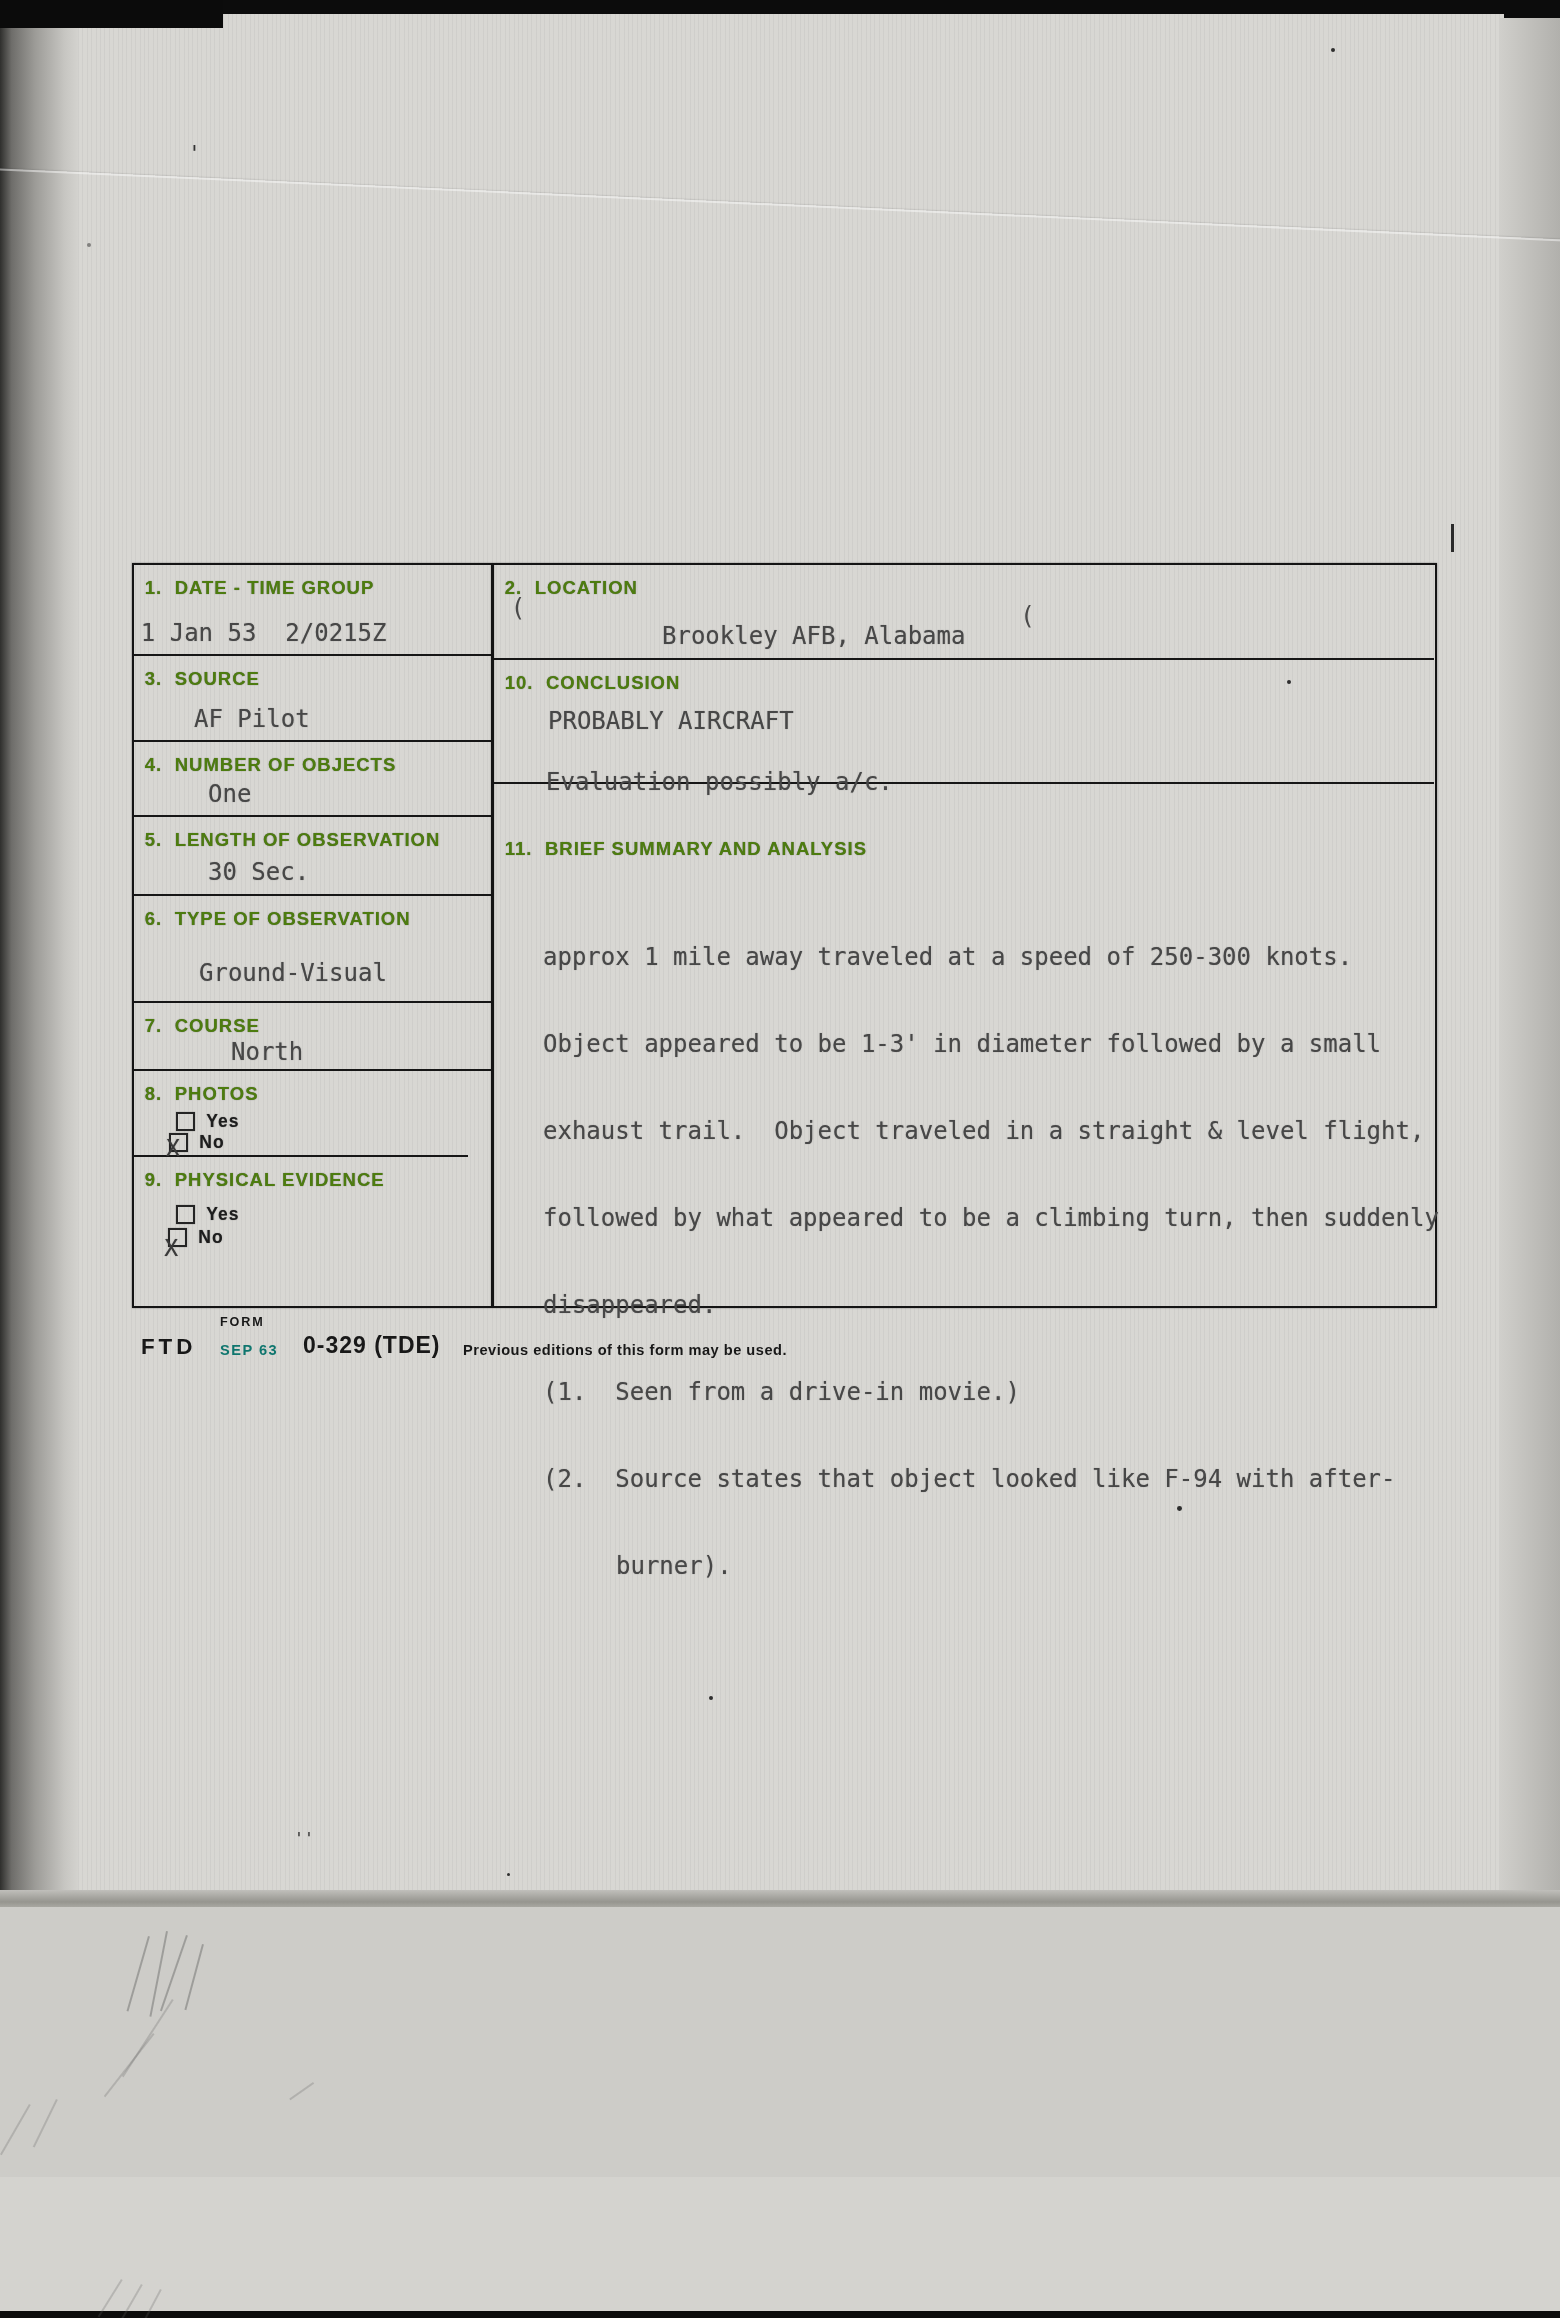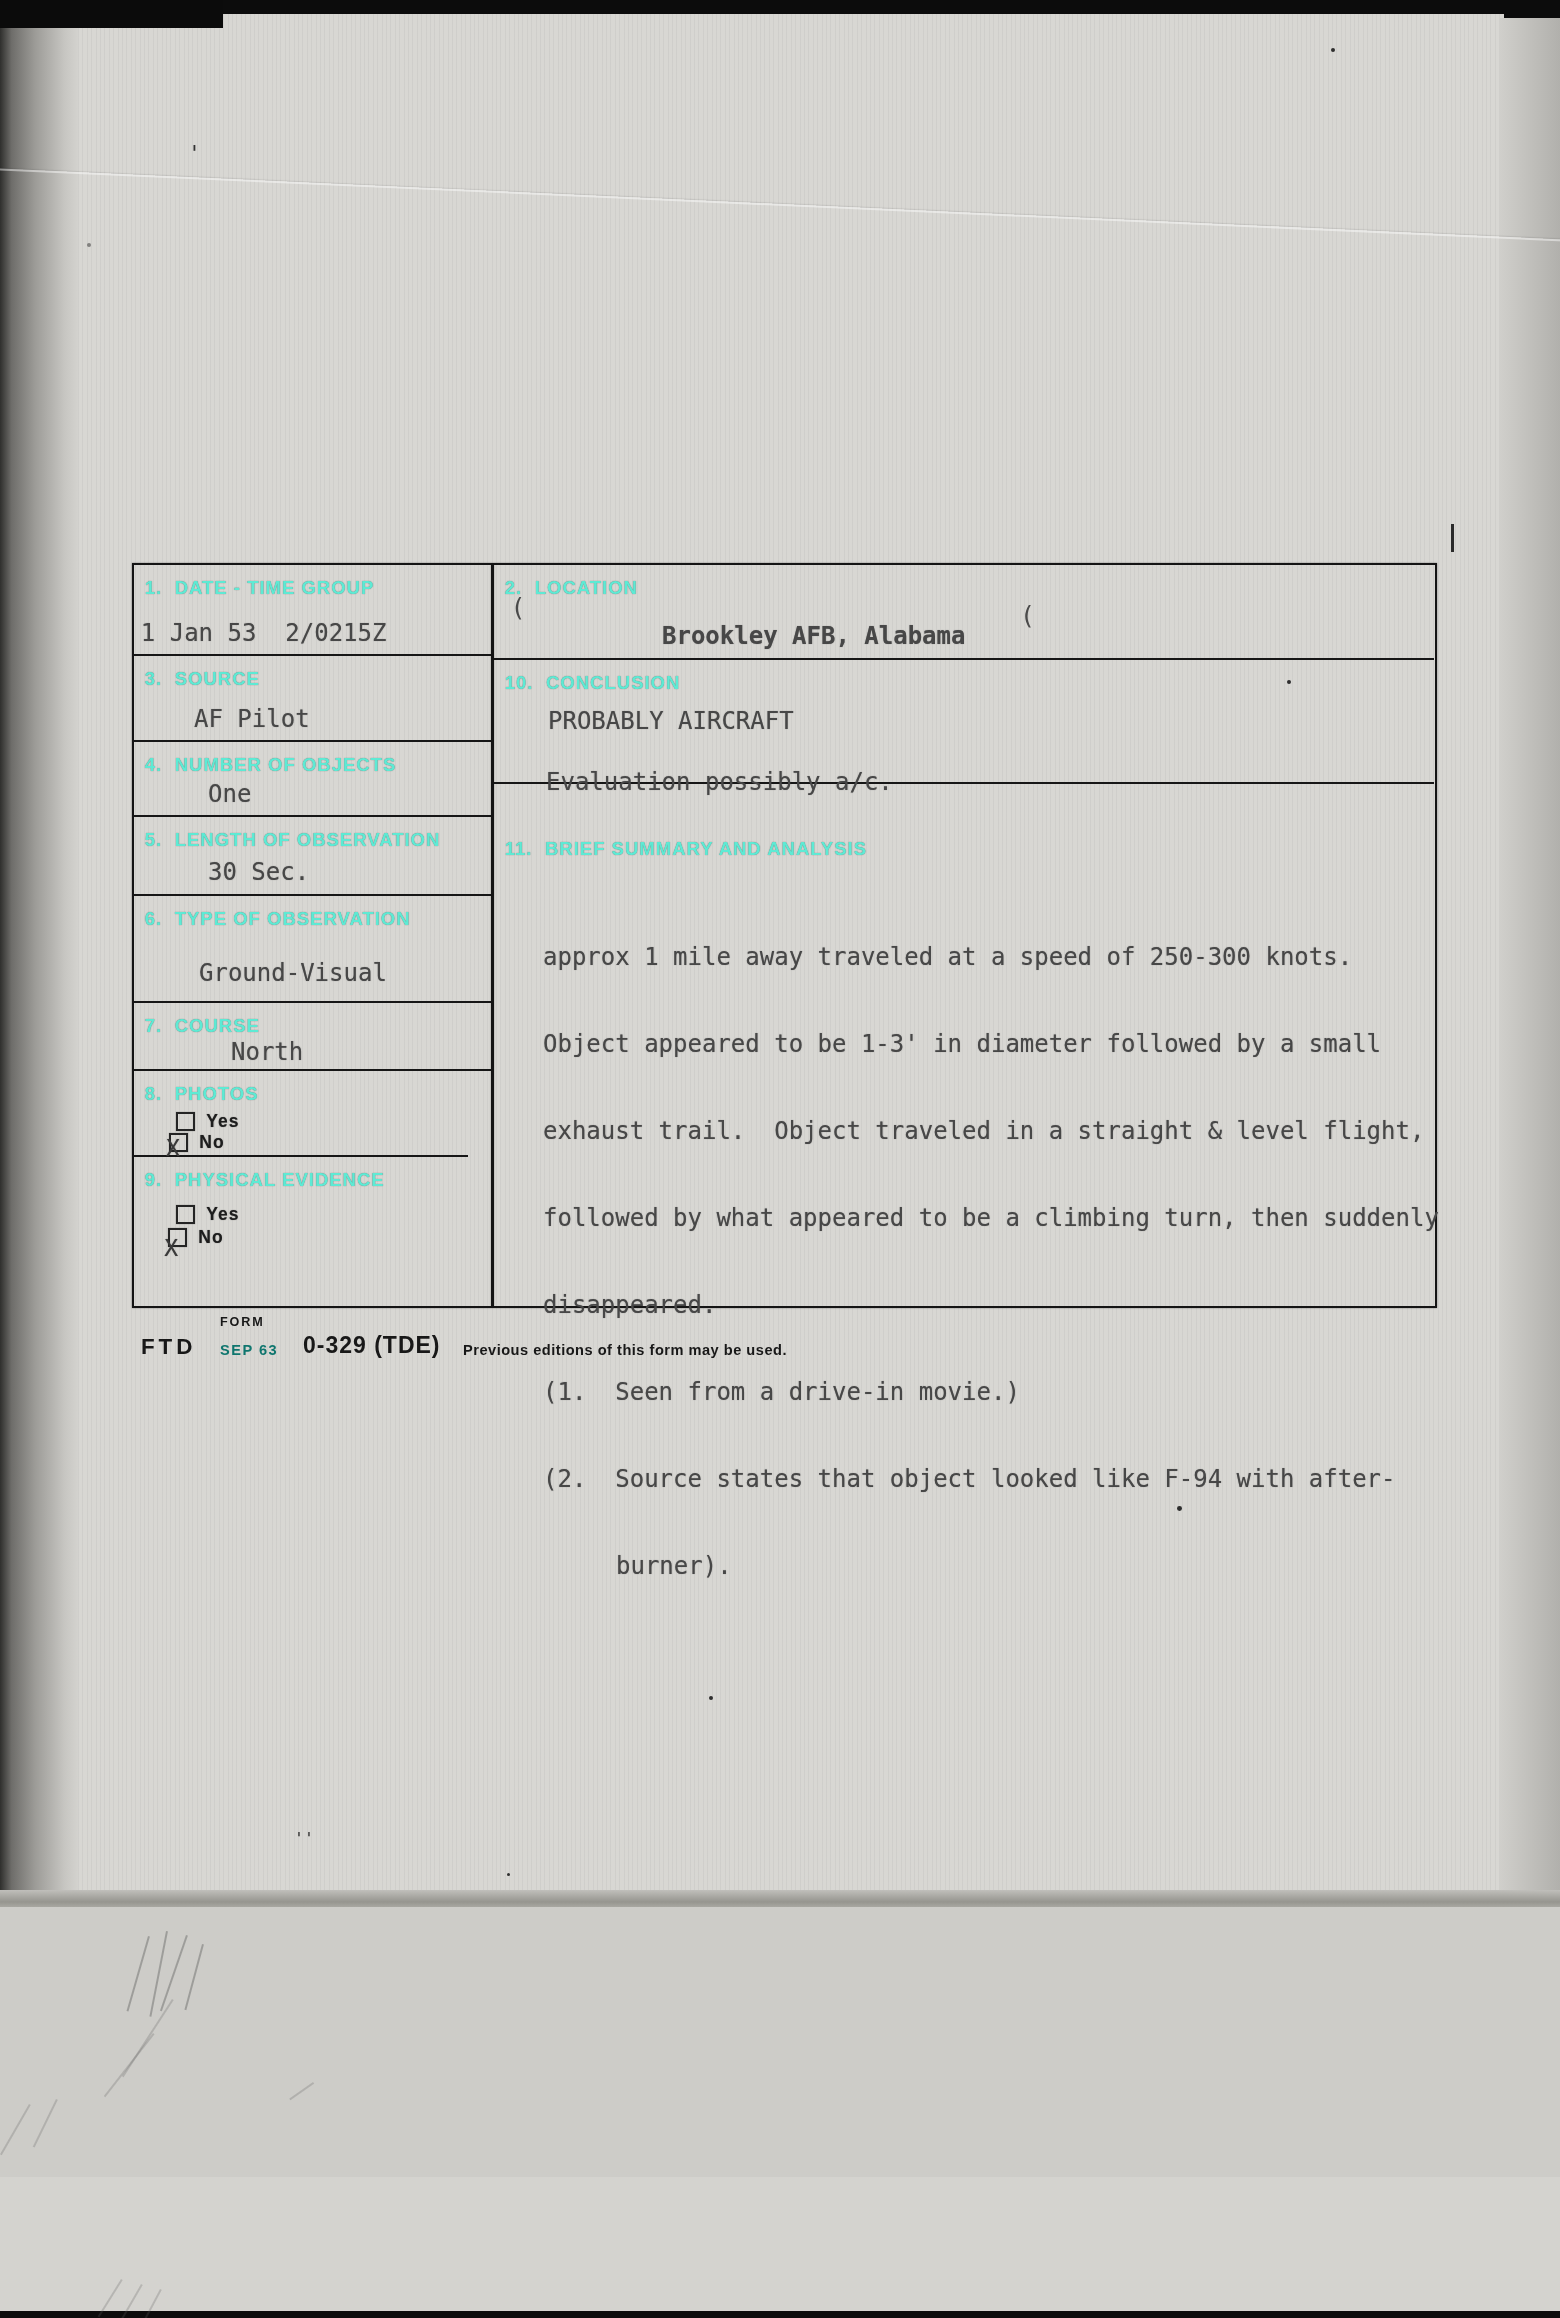--- a/index.html
+++ b/index.html
@@ -21,21 +21,21 @@
   .grain{left:78px;top:13.6px;width:1426px;height:1876px;opacity:.04;
     background:repeating-linear-gradient(90deg,#000 0 1px,transparent 1px 4.4px);}
   
   .form-wrap{position:absolute;left:0;top:0;width:1561px;height:2319px;filter:blur(0.2px);}
   .form-table{position:absolute;left:132px;top:563px;width:1305px;height:745px;
     border:2.9px solid #141414;box-sizing:border-box;box-shadow:0 0 1.5px rgba(0,0,0,.45);}
   .vdiv{position:absolute;left:357px;top:0;width:2.9px;height:100%;background:#141414;box-shadow:0 0 1.5px rgba(0,0,0,.45);}
   .cell{position:absolute;box-sizing:border-box;}
   .bb{border-bottom:2.9px solid #161616;}
   .hdr{position:absolute;left:10.7px;top:11.7px;font:700 18.5px "Liberation Sans",sans-serif;
-    letter-spacing:1px;color:#5eead4;text-shadow:0 0 1px rgba(15,15,15,.55);white-space:pre;text-align:right;}
+    letter-spacing:1px;color:#4d7c0f;text-shadow:0 0 1px rgba(15,15,15,.55);white-space:pre;text-align:right;}
   .fnum{margin-right:12.6px;}
   .typed{position:absolute;font:24px "DejaVu Sans Mono",monospace;color:#474747;
     text-shadow:0 0 1px rgba(70,70,70,.5);white-space:pre;}
   .sumline{height:31px;}
   .indent{padding-left:73px;}
   .opt{position:absolute;display:flex;align-items:center;}
   .box{position:relative;width:14.6px;height:14.6px;border:2.4px solid #242424;display:inline-block;
     box-shadow:0 0 1px rgba(0,0,0,.4);}
   .optlbl{font:700 17.5px "Liberation Sans",sans-serif;color:#1d1d1d;margin-left:11.7px;
     letter-spacing:1px;text-shadow:0 0 1px rgba(15,15,15,.5);}
@@ -131,21 +131,21 @@
               <span class="xmark xlow">X</span>
             </span>
           <span class="optlbl">No</span>
         </div>
       </div>
 
       <div class="cell bb" style="left:360px;top:0;width:940px;height:95px;">
         <div class="hdr"><span class="fnum">2.</span><span>LOCATION</span></div>
         <span class="paren" style="left:16.5px;top:28px;">(</span>
         <span class="paren" style="left:526px;top:36px;">(</span>
-        <div class="typed" style="left:168px;top:57px;font-weight:bold;">Brookley AFB, Alabama</div>
+        <div class="typed" style="left:168px;top:57px;">Brookley AFB, Alabama</div>
       </div>
 
       <div class="cell bb" style="left:360px;top:95px;width:940px;height:124px;">
         <div class="hdr"><span class="fnum">10.</span><span>CONCLUSION</span></div>
         <div class="typed" style="left:54px;top:47px;">PROBABLY AIRCRAFT</div>
         <div class="typed" style="left:52px;top:108px;">Evaluation possibly a/c.</div>
       </div>
 
       <div class="cell" style="left:360px;top:261px;width:940px;height:375px;">
         <div class="hdr"><span class="fnum">11.</span><span>BRIEF SUMMARY AND ANALYSIS</span></div>

